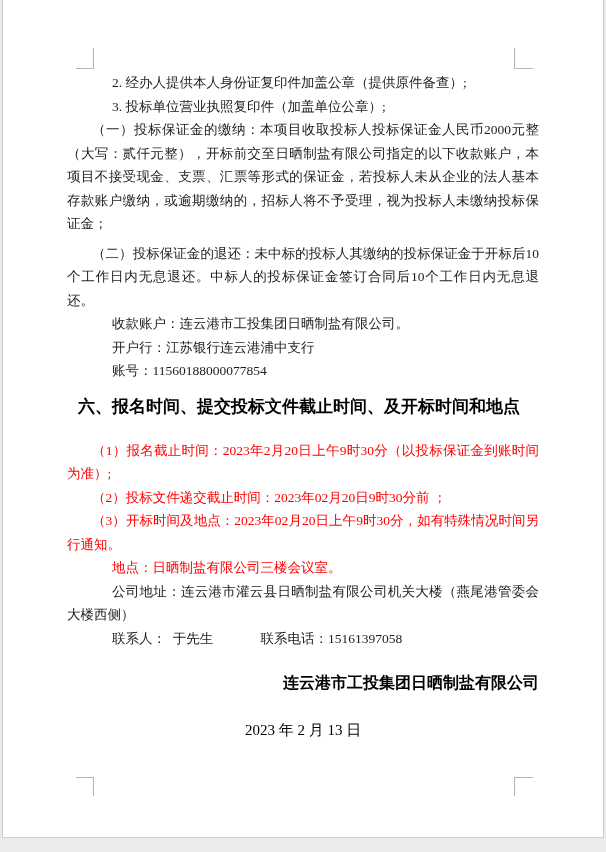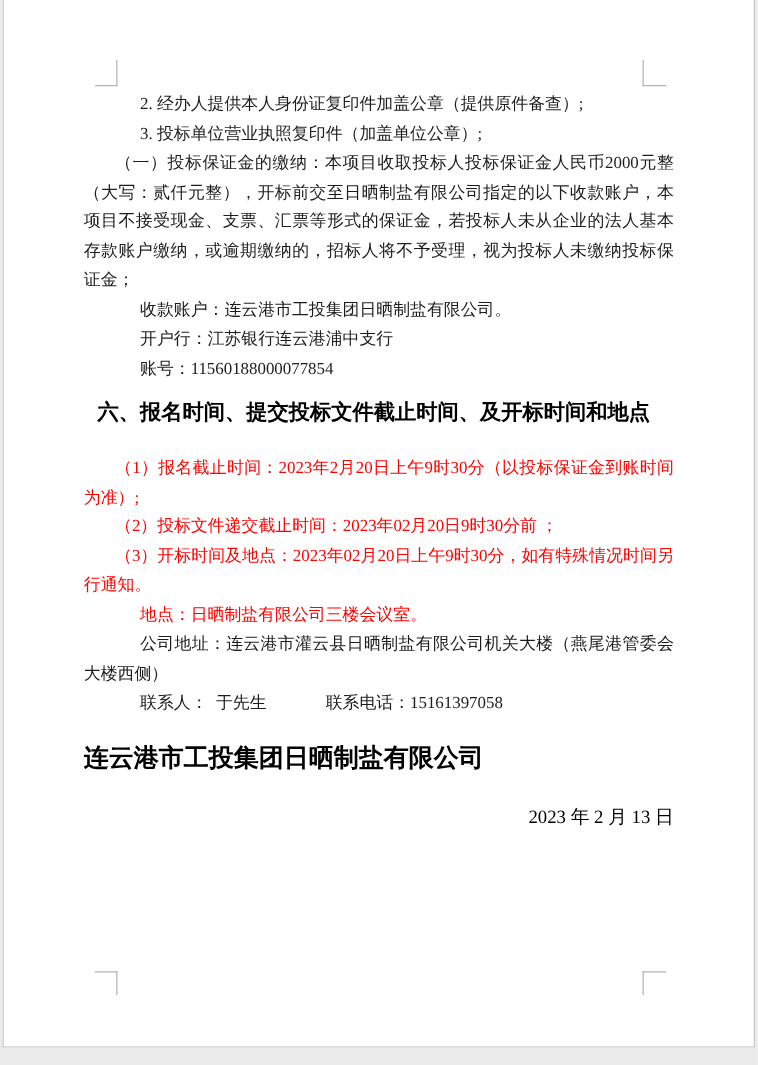--- a/index.html
+++ b/index.html
@@ -65,29 +65,29 @@
     font-size: 17px;
     line-height: 26px;
     color: #000000;
     margin: 12px 0 22px 11px;
     text-align: left;
     white-space: pre-wrap;
   }
   h2.heading.h6 { margin: 11px 0 19px 11px; }
   .footer-company {
     margin-top: 22px;
-    text-align: left;
+    text-align: right;
     font-weight: bold;
-    font-size: 20px;
+    font-size: 16px;
     line-height: 22px;
     color: #000000;
   }
   .footer-date {
     margin-top: 25px;
-    text-align: right;
+    text-align: center;
     font-size: 15px;
     line-height: 22px;
     color: #000000;
   }
 </style>
 </head>
 <body>
 
 <div class="canvas">
   <div class="page">
@@ -97,20 +97,21 @@
     <div class="crop bl"></div>
     <div class="crop br"></div>
 
     <div class="content">
 
       <p class="ind-b">2. 经办人提供本人身份证复印件加盖公章（提供原件备查）;</p>
       <p class="ind-b">3. 投标单位营业执照复印件（加盖单位公章）;</p>
 
 
       <p class="ind-a">（一）投标保证金的缴纳：本项目收取投标人投标保证金人民币2000元整（大写：贰仟元整），开标前交至日晒制盐有限公司指定的以下收款账户，本项目不接受现金、支票、汇票等形式的保证金，若投标人未从企业的法人基本存款账户缴纳，或逾期缴纳的，招标人将不予受理，视为投标人未缴纳投标保证金；</p>
+      <p class="ind-a mt6">（二）投标保证金的退还：未中标的投标人其缴纳的投标保证金于开标后10个工作日内无息退还。中标人的投标保证金签订合同后10个工作日内无息退还。</p>
 
       <p class="ind-b">收款账户：连云港市工投集团日晒制盐有限公司。</p>
       <p class="ind-b">开户行：江苏银行连云港浦中支行</p>
       <p class="ind-b">账号：11560188000077854</p>
 
       <h2 class="heading h6">六、报名时间、提交投标文件截止时间、及开标时间和地点</h2>
 
       <p class="ind-a red">（1）报名截止时间：2023年2月20日上午9时30分（以投标保证金到账时间为准）;</p>
       <p class="ind-a red">（2）投标文件递交截止时间：2023年02月20日9时30分前 ；</p>
       <p class="ind-a red">（3）开标时间及地点：2023年02月20日上午9时30分，如有特殊情况时间另行通知。</p>

